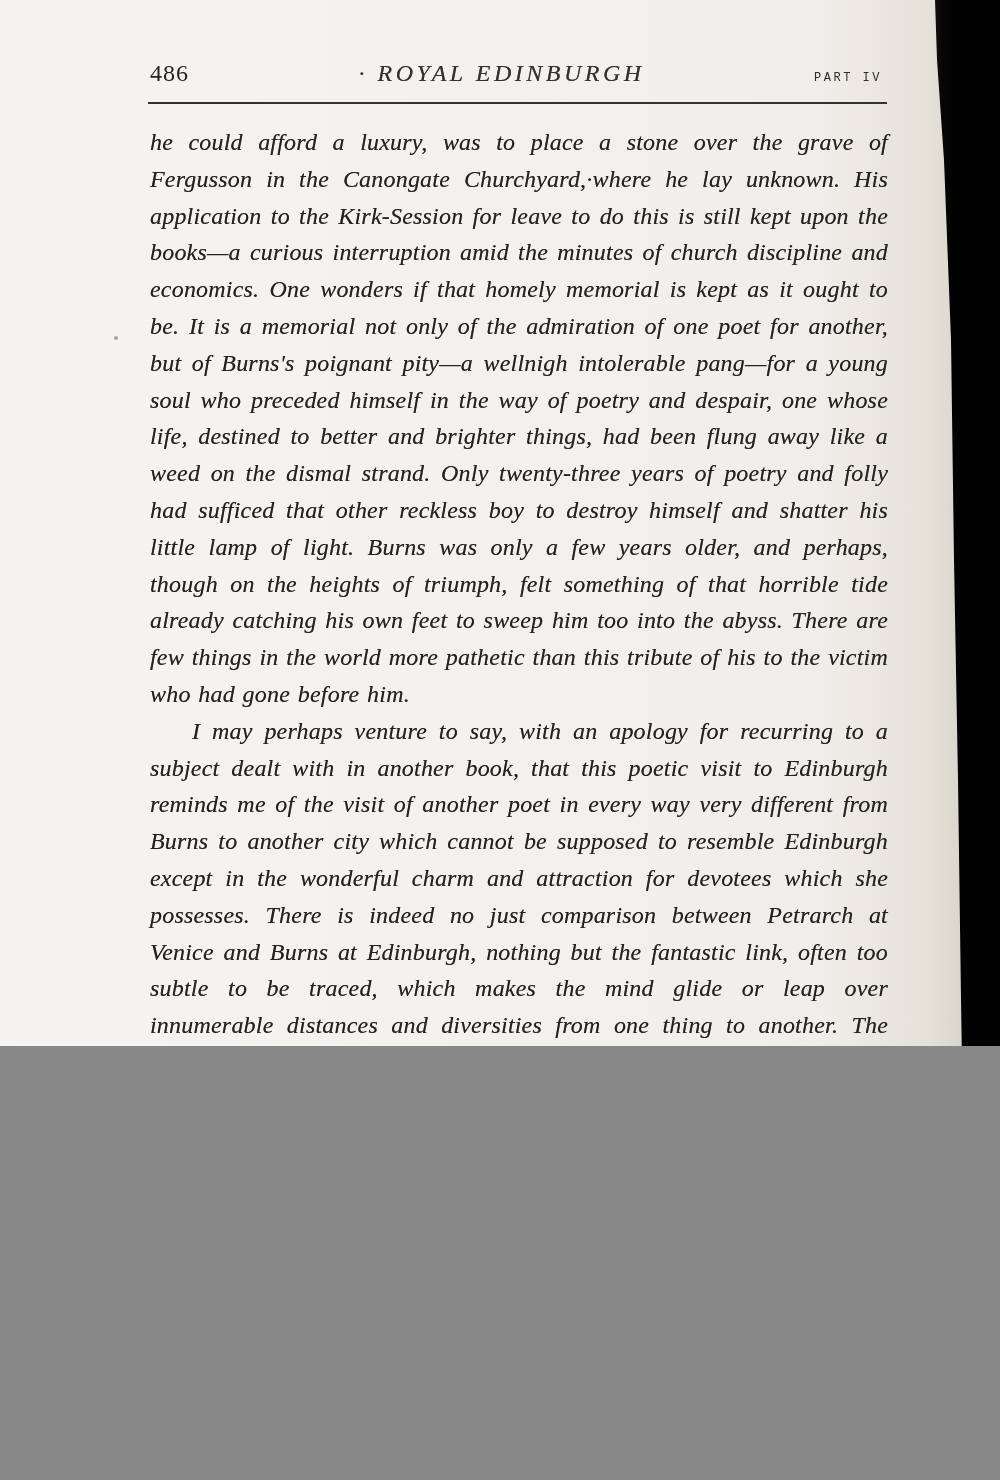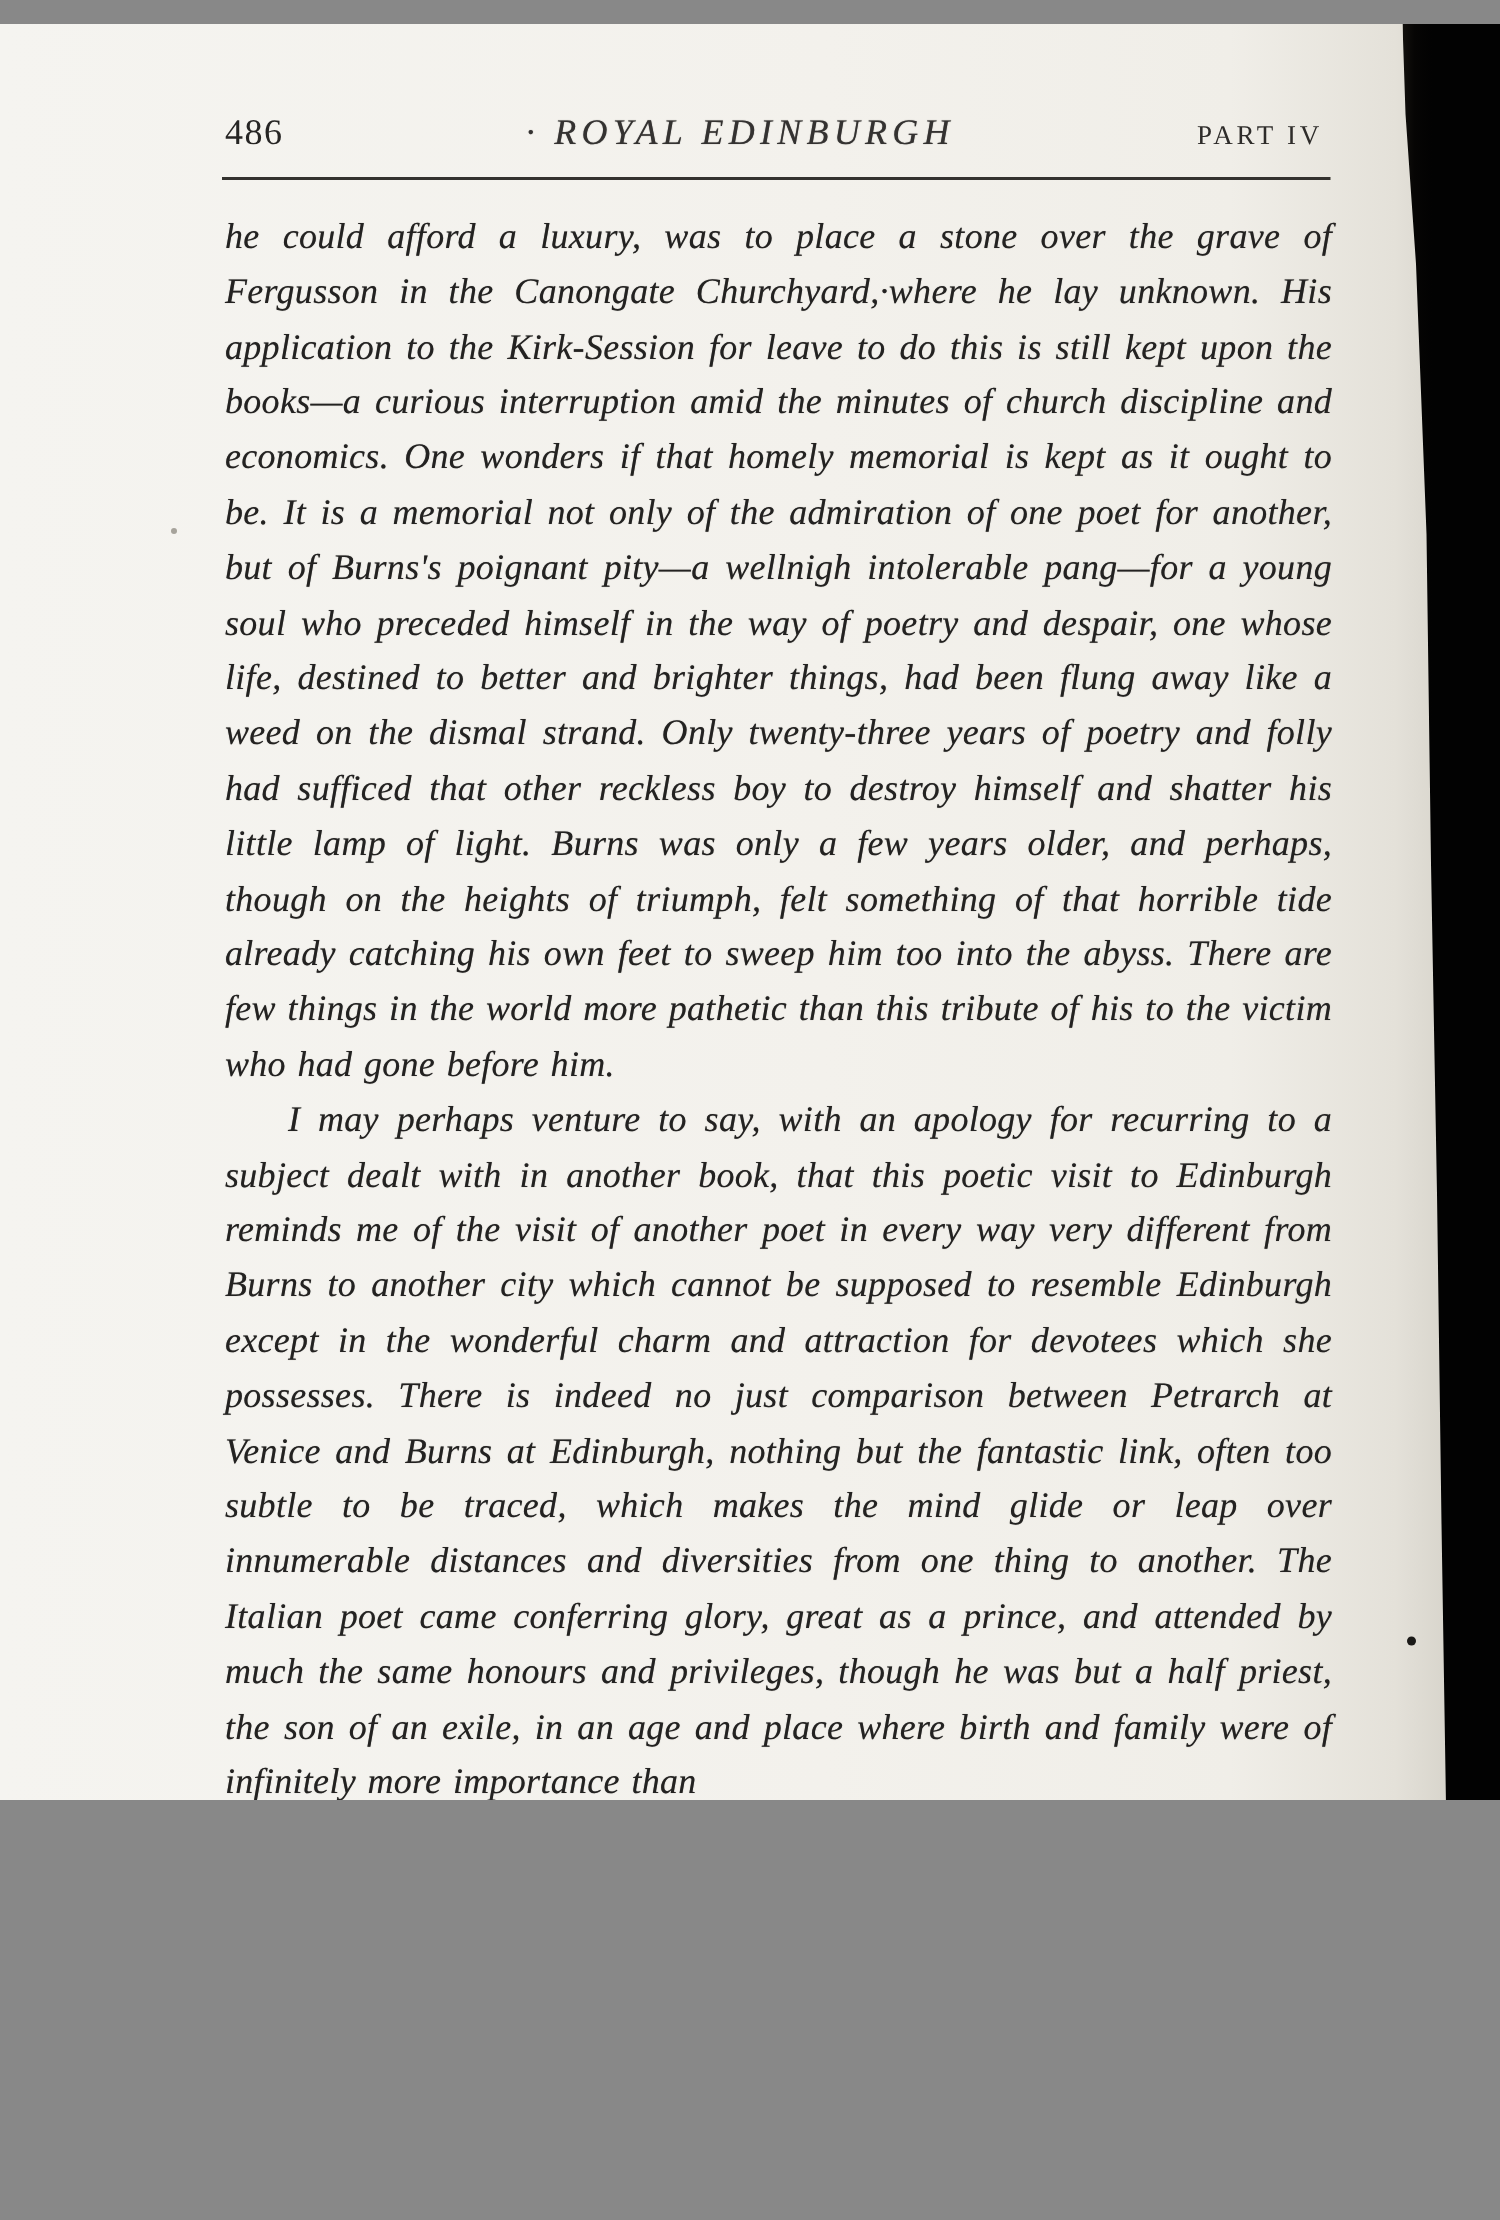--- a/index.html
+++ b/index.html
@@ -3,22 +3,22 @@
 <meta charset="utf-8">
 <style>
   html, body {
     margin: 0;
     padding: 0;
     background: #888;
   }
   .scan-page {
     position: relative;
     width: 1000px;
-    height: 1184px;
-    margin: 16px auto;
+    height: 1046px;
+    margin: 0 auto;
     overflow: hidden;
     background: linear-gradient(90deg, #f5f4f0 0%, #f3f1ec 55%, #f0eee8 82%, #e4e1d9 93%, #cbc8bf 100%);
     font-family: "Liberation Serif", "DejaVu Serif", serif;
     color: #222120;
   }
 
   
   .page-header {
     position: absolute;
     left: 150px;
@@ -35,23 +35,24 @@
   }
   .running-title {
     font-style: italic;
     font-size: 24px;
     letter-spacing: 3.5px;
     color: #343231;
     text-shadow: 0 0 0.6px rgba(40,38,36,0.65);
     text-align: center;
   }
   .part-label {
-    font-size: 18px;
+    font-size: 12px;
     letter-spacing: 2.5px;
     color: #2e2c2a;
+    font-family: Liberation Mono, monospace;
   }
   .header-rule {
     position: absolute;
     left: 148px;
     right: 113px;
     top: 102px;
     height: 2px;
     background: #34322f;
   }
 

